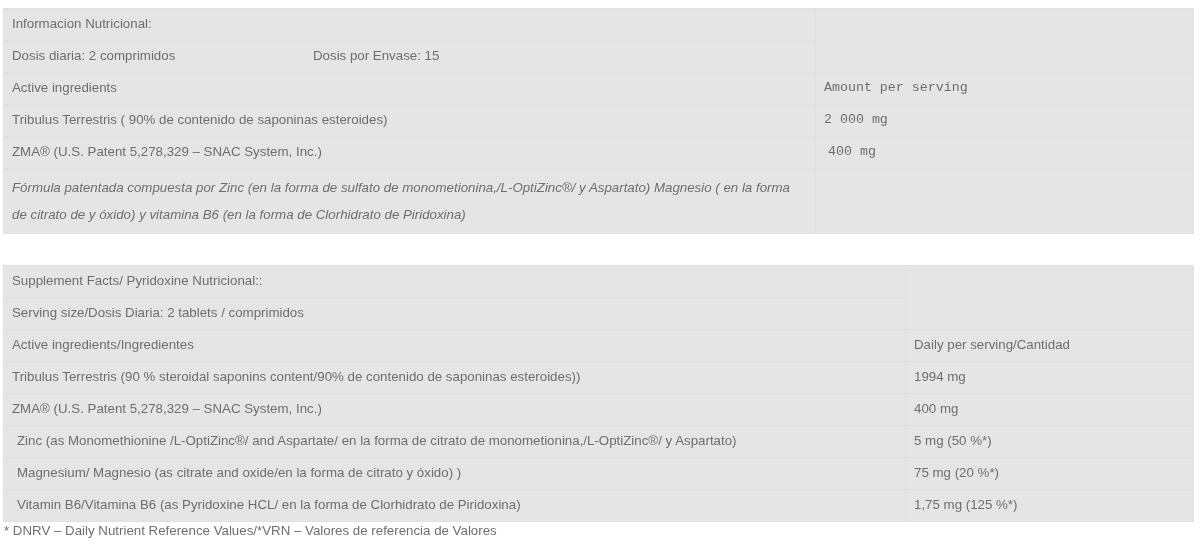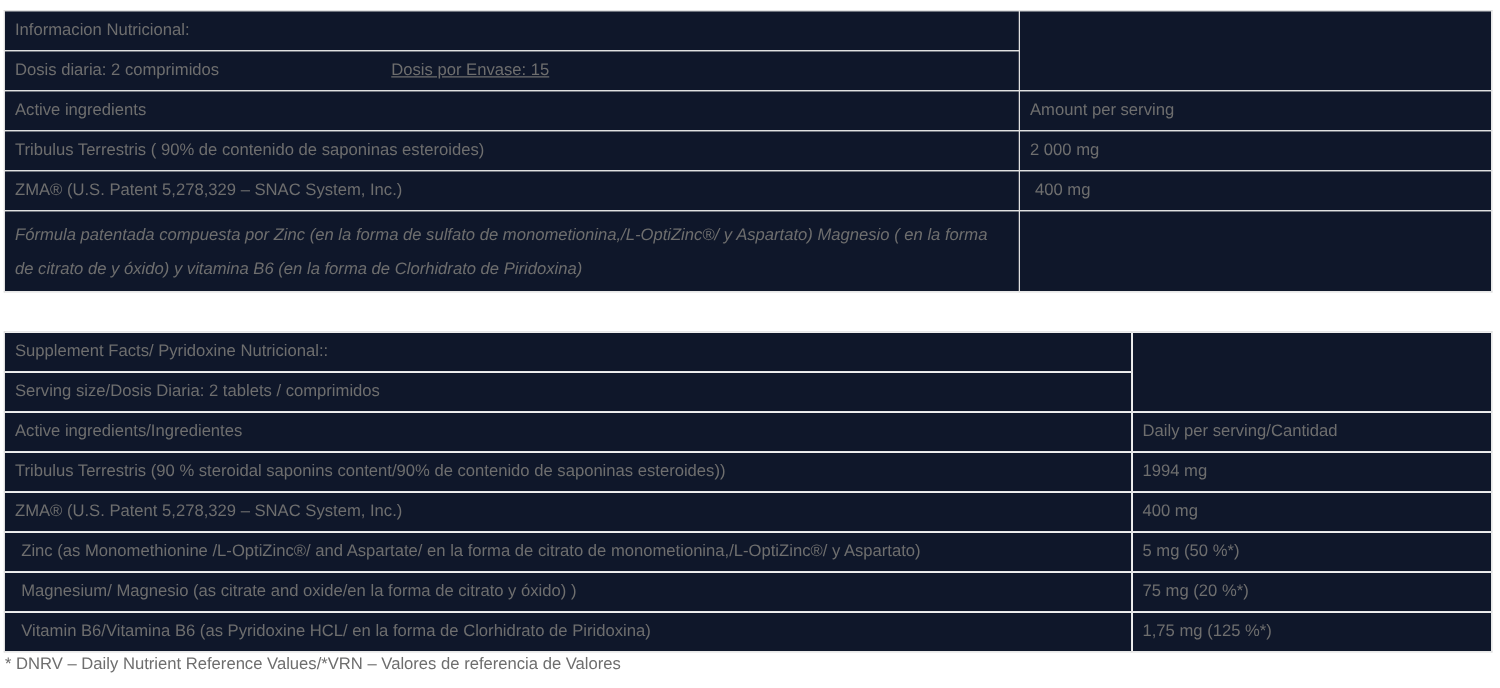--- a/index.html
+++ b/index.html
@@ -18,26 +18,26 @@
     table-layout: fixed;
     width: 1190px;
   }
   td {
     border: 1px solid #e0e0e0;
     padding: 0 8px;
     height: 32px;
     vertical-align: middle;
     font-size: 13.3px;
     line-height: 1.4;
-    background: #0f172a;
+    background: #e5e5e5;
     overflow: hidden;
   }
   
   .t1 .col-ing  { width: 812px; }
-  .t1 .col-amt  { width: 378px; }
+  .t1 .col-amt  { width: 378px; font-family: Liberation Mono, monospace; }
   
   .t2 .col-ing  { width: 902px; }
   .t2 .col-amt  { width: 288px; }
 
   td.formula-cell {
     height: 58px;
     padding: 5px 8px;
     line-height: 27px;
     font-style: italic;
   }
@@ -45,21 +45,20 @@
   td.amt-indent { padding-left: 12px; }
 
   .serving-left {
     display: inline-block;
     width: 301px;
     vertical-align: middle;
   }
   .serving-right {
     display: inline-block;
     vertical-align: middle;
-    text-decoration: underline;
   }
   .table-gap { height: 31px; }
   .footnote {
     margin-top: 1px;
     padding-left: 1px;
     font-size: 13.3px;
     color: #6e6e6e;
   }
 </style>
 </head>

